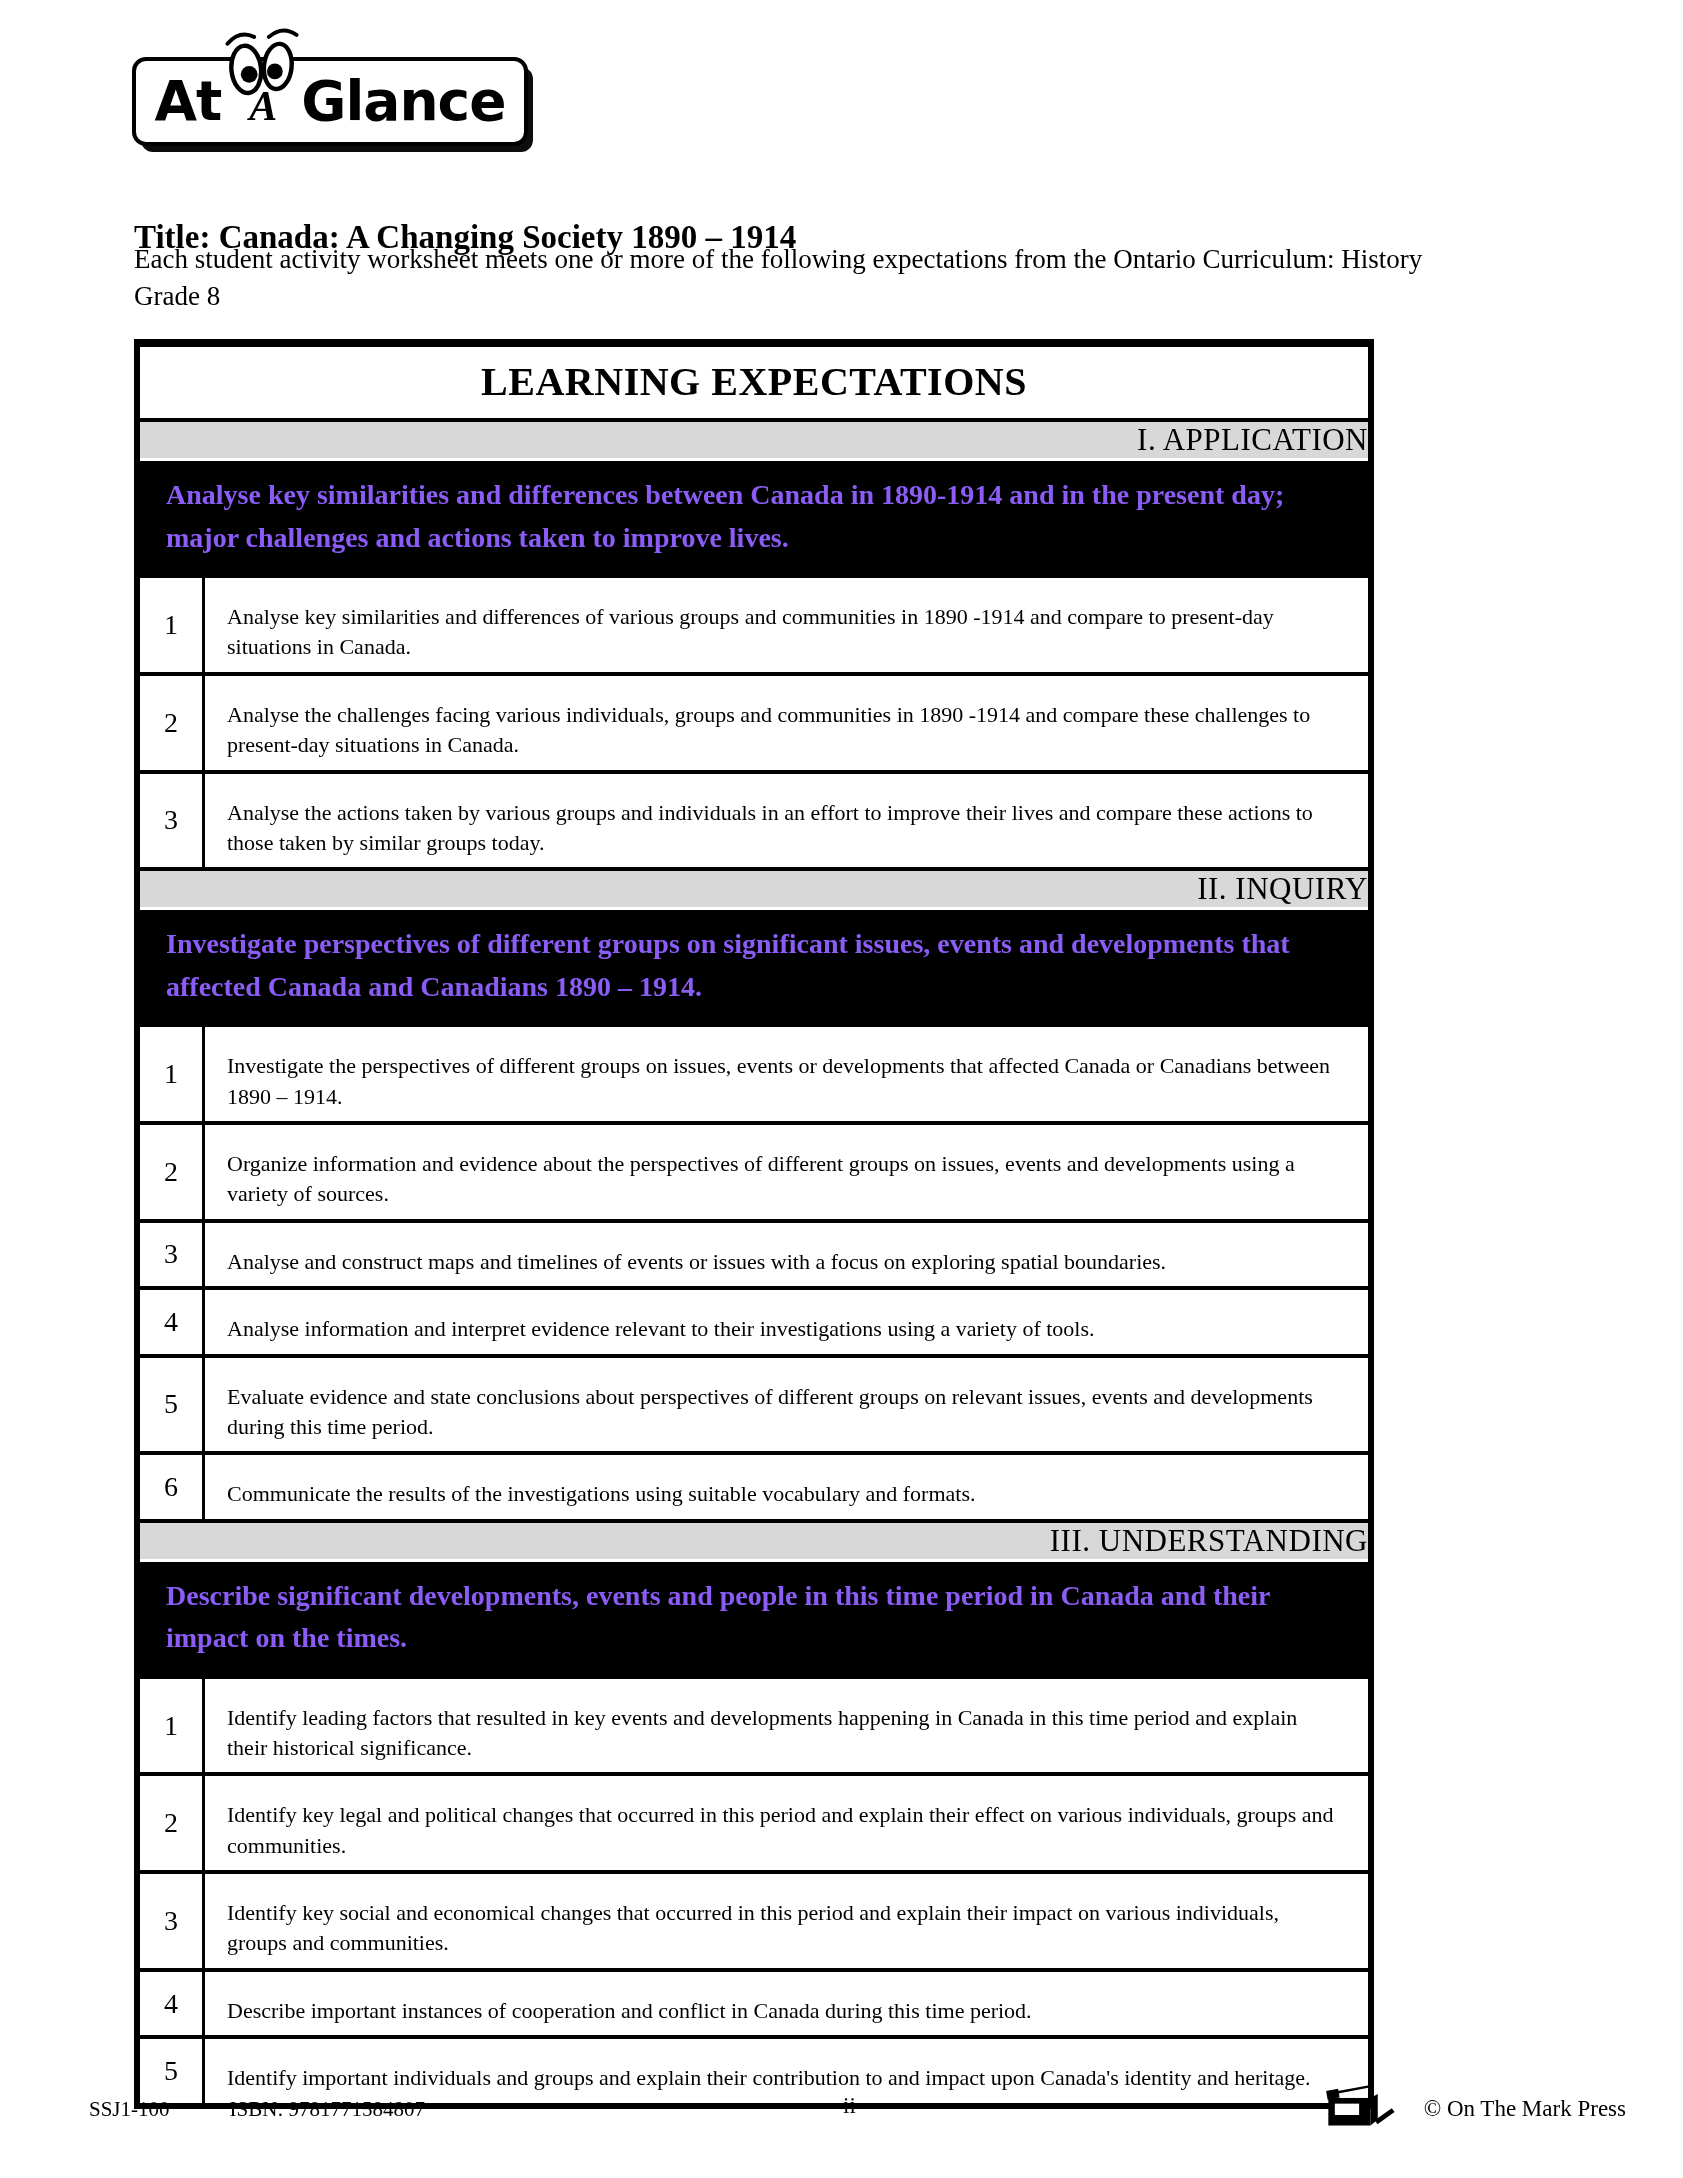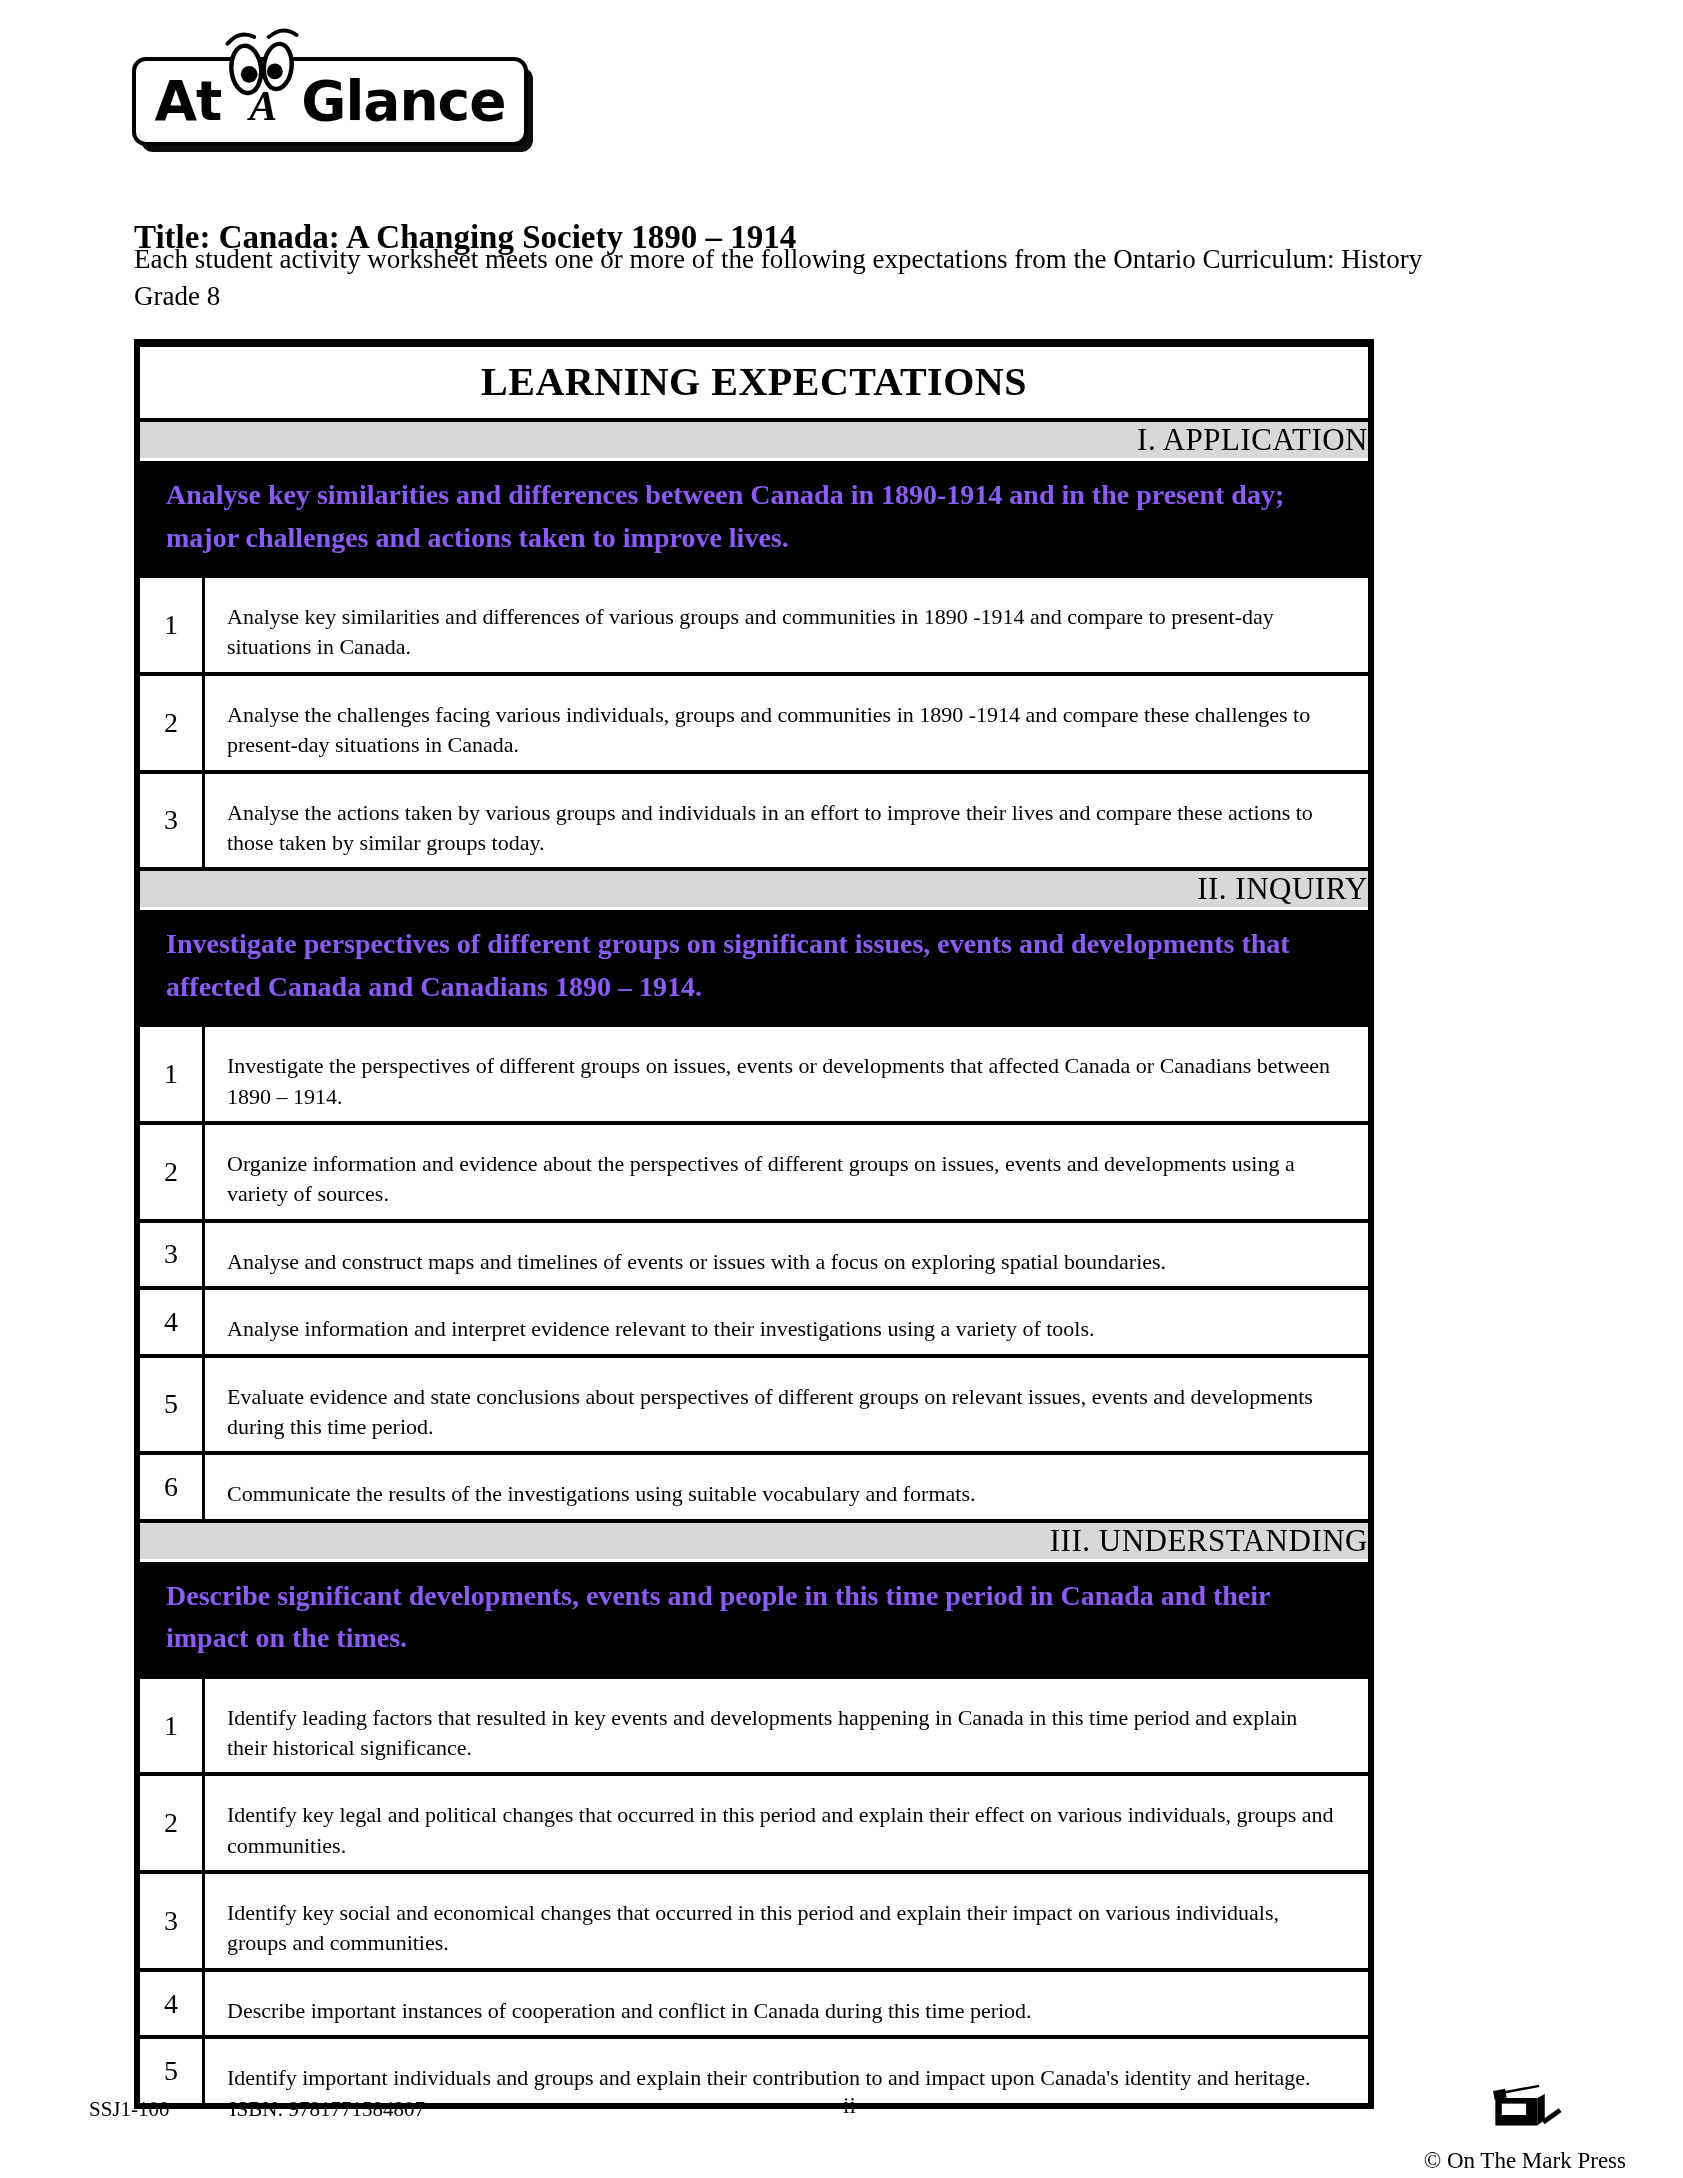--- a/index.html
+++ b/index.html
@@ -125,21 +125,21 @@
     display: flex; gap: 60px;
   }
   .footer-page {
     position: absolute;
     left: 754px;
     top: 10px;
     font-size: 23px;
   }
   .footer-right {
     position: absolute; right: 0; top: 0;
-    display: flex; align-items: center; gap: 14px; flex-direction: column;
+    display: flex; align-items: center; gap: 26px;
   }
   .footer-copy { font-size: 23px; }
   .printer-icon { display: block; }
 </style>
 </head>
 <body>
 
 <div class="page">
 
   <div class="logo-box">

